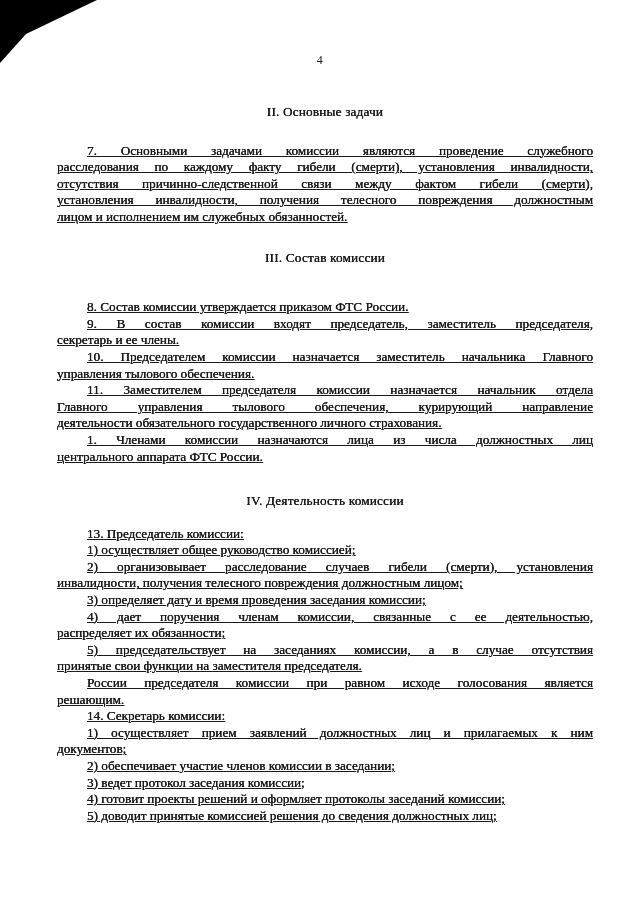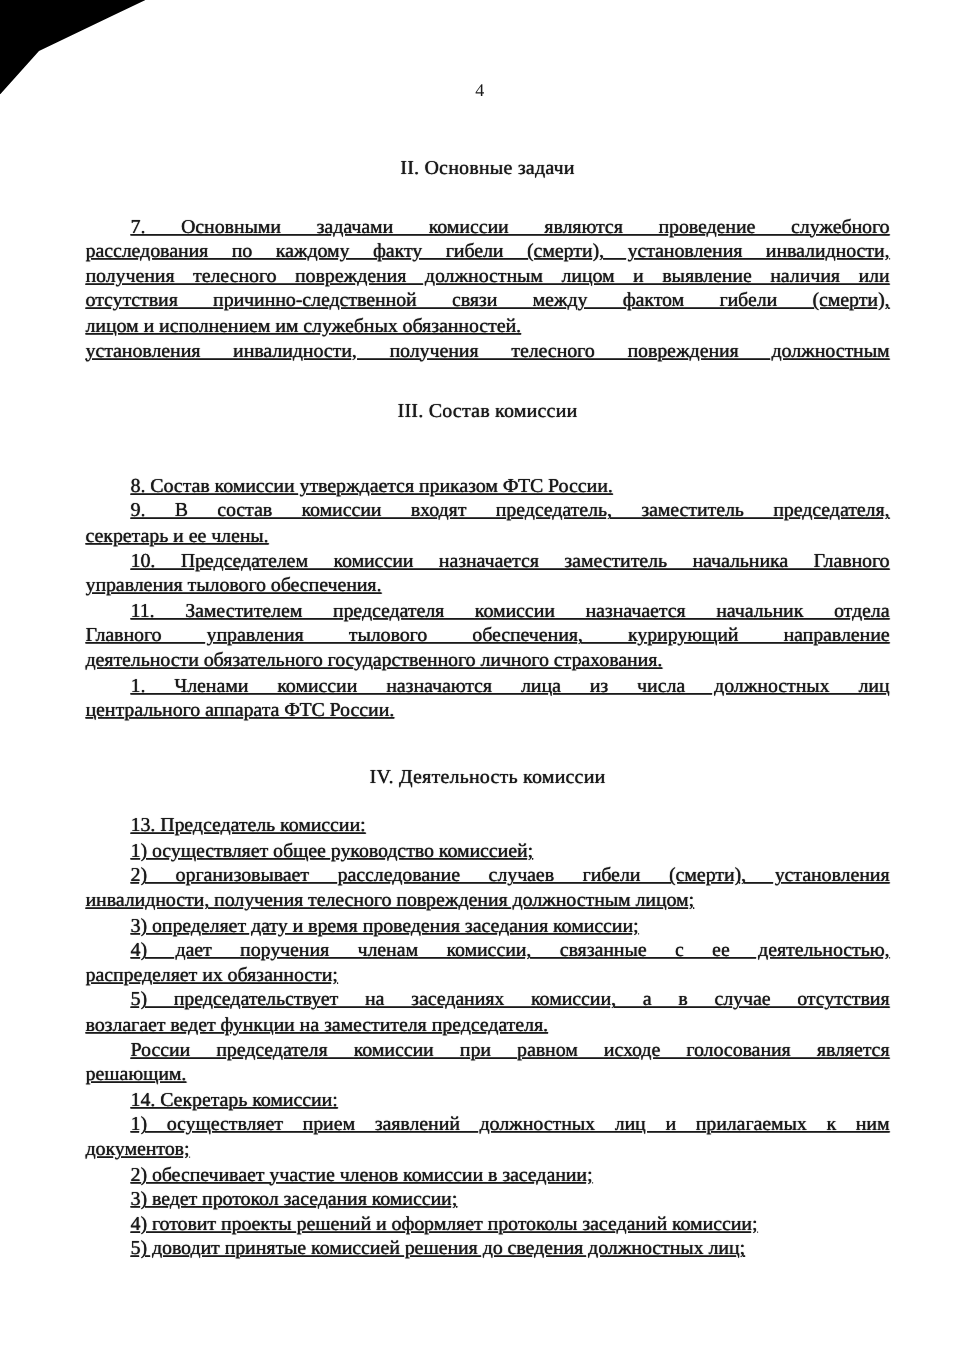--- a/index.html
+++ b/index.html
@@ -50,45 +50,44 @@
 </head>
 <body>
 
 <div class="page" style="background: rgb(255, 255, 255); color: rgb(26, 26, 26);">
   <div class="scan-corner" style="background: rgb(0, 0, 0);"></div>
   <div class="page-number">4</div>
   <div class="content" id="content">
       <div class="heading h-II">II. Основные задачи</div>
       <div class="line indent full">7. Основными задачами комиссии являются проведение служебного</div>
       <div class="line full">расследования по каждому факту гибели (смерти), установления инвалидности,</div>
-      <div class="line full">получения телесного повреждения должностным лицом и выявление наличия или</div>
       <div class="line full">отсутствия причинно-следственной связи между фактом гибели (смерти),</div>
+      <div class="line full">установления инвалидности, получения телесного повреждения должностным</div>
       <div class="line">лицом и исполнением им служебных обязанностей.</div>
-      <div class="line full">установления инвалидности, получения телесного повреждения должностным</div>
       <div class="heading h-III">III. Состав комиссии</div>
       <div class="line indent">8. Состав комиссии утверждается приказом ФТС России.</div>
       <div class="line indent full">9. В состав комиссии входят председатель, заместитель председателя,</div>
       <div class="line">секретарь и ее члены.</div>
       <div class="line indent full">10. Председателем комиссии назначается заместитель начальника Главного</div>
       <div class="line">управления тылового обеспечения.</div>
       <div class="line indent full">11. Заместителем председателя комиссии назначается начальник отдела</div>
       <div class="line full">Главного управления тылового обеспечения, курирующий направление</div>
       <div class="line">деятельности обязательного государственного личного страхования.</div>
       <div class="line indent full">1. Членами комиссии назначаются лица из числа должностных лиц</div>
       <div class="line">центрального аппарата ФТС России.</div>
       <div class="heading h-IV">IV. Деятельность комиссии</div>
       <div class="line indent">13. Председатель комиссии:</div>
       <div class="line indent">1) осуществляет общее руководство комиссией;</div>
       <div class="line indent full">2) организовывает расследование случаев гибели (смерти), установления</div>
       <div class="line">инвалидности, получения телесного повреждения должностным лицом;</div>
       <div class="line indent">3) определяет дату и время проведения заседания комиссии;</div>
       <div class="line indent full">4) дает поручения членам комиссии, связанные с ее деятельностью,</div>
       <div class="line">распределяет их обязанности;</div>
       <div class="line indent full">5) председательствует на заседаниях комиссии, а в случае отсутствия</div>
-      <div class="line">возлагает ведет функции на заместителя председателя.</div>
+      <div class="line">принятые свои функции на заместителя председателя.</div>
       <div class="line indent full">России председателя комиссии при равном исходе голосования является</div>
       <div class="line">решающим.</div>
       <div class="line indent">14. Секретарь комиссии:</div>
       <div class="line indent full">1) осуществляет прием заявлений должностных лиц и прилагаемых к ним</div>
       <div class="line">документов;</div>
       <div class="line indent">2) обеспечивает участие членов комиссии в заседании;</div>
       <div class="line indent">3) ведет протокол заседания комиссии;</div>
       <div class="line indent">4) готовит проекты решений и оформляет протоколы заседаний комиссии;</div>
       <div class="line indent">5) доводит принятые комиссией решения до сведения должностных лиц;</div>
     </div>

